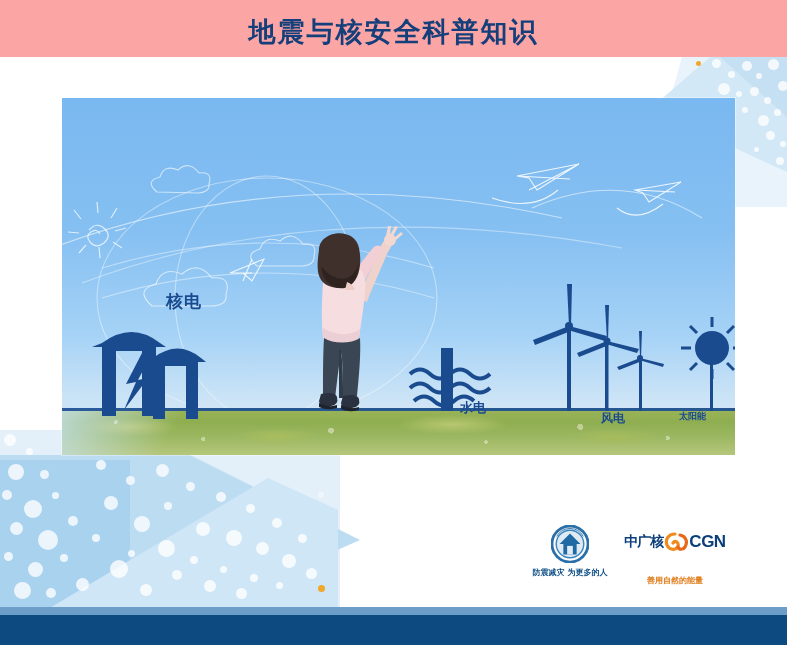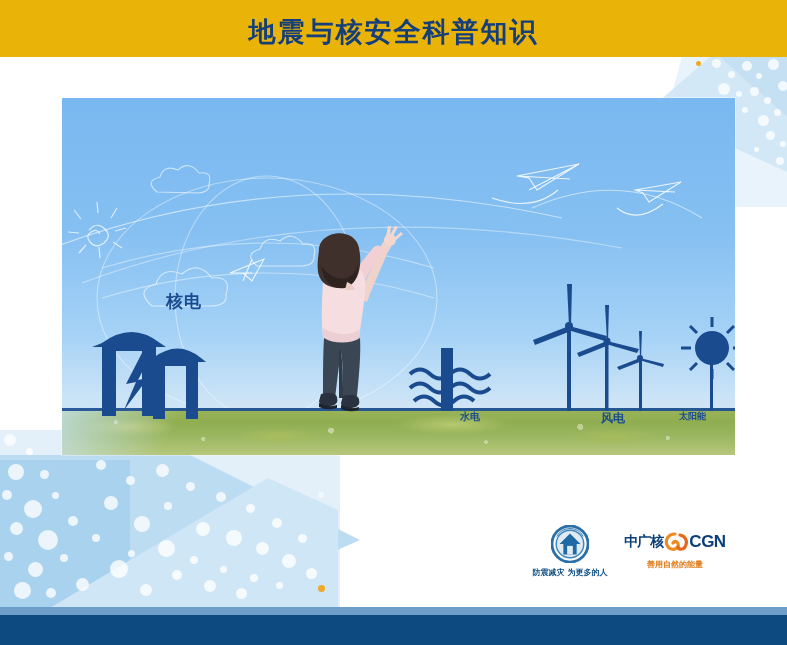--- a/index.html
+++ b/index.html
@@ -7,21 +7,21 @@
     width:787px;height:645px;overflow:hidden;position:relative;
     font-family:"Liberation Sans","DejaVu Sans",sans-serif;
   }
 
   
   #slide{position:absolute;inset:0;background:#ffffff;overflow:hidden;}
 
   
   #header-band{
     position:absolute;left:0;top:0;width:787px;height:57px;
-    background:#eab308;z-index:5;
+    background:#fca5a5;z-index:5;
   }
   #header-title{
     position:absolute;left:0;top:14px;width:787px;
     text-align:center;font-size:27px;font-weight:bold;
     letter-spacing:2px;color:#153f7a;
     font-family:"DejaVu Sans","Liberation Sans",sans-serif;
     white-space:nowrap;
   }
 
   
@@ -128,21 +128,21 @@
   }
   #photo-caption div{white-space:nowrap;}
 
   
   .energy-label{
     position:absolute;color:#1b4b8f;font-weight:bold;
     font-family:"DejaVu Sans","Liberation Sans",sans-serif;
     white-space:nowrap;
   }
   #label-nuclear{left:104px;top:192px;font-size:17px;letter-spacing:1px;}
-  #label-hydro{left:398px;top:312px;font-size:10px;}
+  #label-hydro{left:398px;top:301px;font-size:13px;}
   #label-wind{left:539px;top:312px;font-size:12px;}
   #label-solar{left:617px;top:312px;font-size:9px;}
 
   
   #child{position:absolute;left:231px;top:122px;width:110px;height:192px;}
 
   
   #logos{position:absolute;left:490px;top:525px;width:250px;height:65px;z-index:8;}
   #logo-seal{position:absolute;left:20px;top:0;width:120px;text-align:center;}
   #seal-mark{width:38px;height:38px;margin:0 auto;position:relative;}
@@ -155,21 +155,21 @@
   #cgn-cn{
     font-size:14px;font-weight:bold;color:#0b3f7a;letter-spacing:-1px;
     font-family:Liberation Mono, monospace;
   }
   #cgn-swirl{width:24px;height:20px;}
   #cgn-en{
     font-size:17px;font-weight:bold;color:#0b3f7a;letter-spacing:-.5px;
     font-family:"Liberation Sans",sans-serif;
   }
   #cgn-tagline{
-    margin-top:6px;font-size:8px;color:#e07a16;font-weight:bold;
+    margin-top:22px;font-size:8px;color:#e07a16;font-weight:bold;
     font-family:Liberation Mono, monospace;white-space:nowrap;
   }
 </style>
 </head>
 <body>
 
 <div id="slide">
 
   <div class="wedge" id="wedge-tr-light"></div>
   <div class="wedge" id="wedge-tr-mid"></div>

